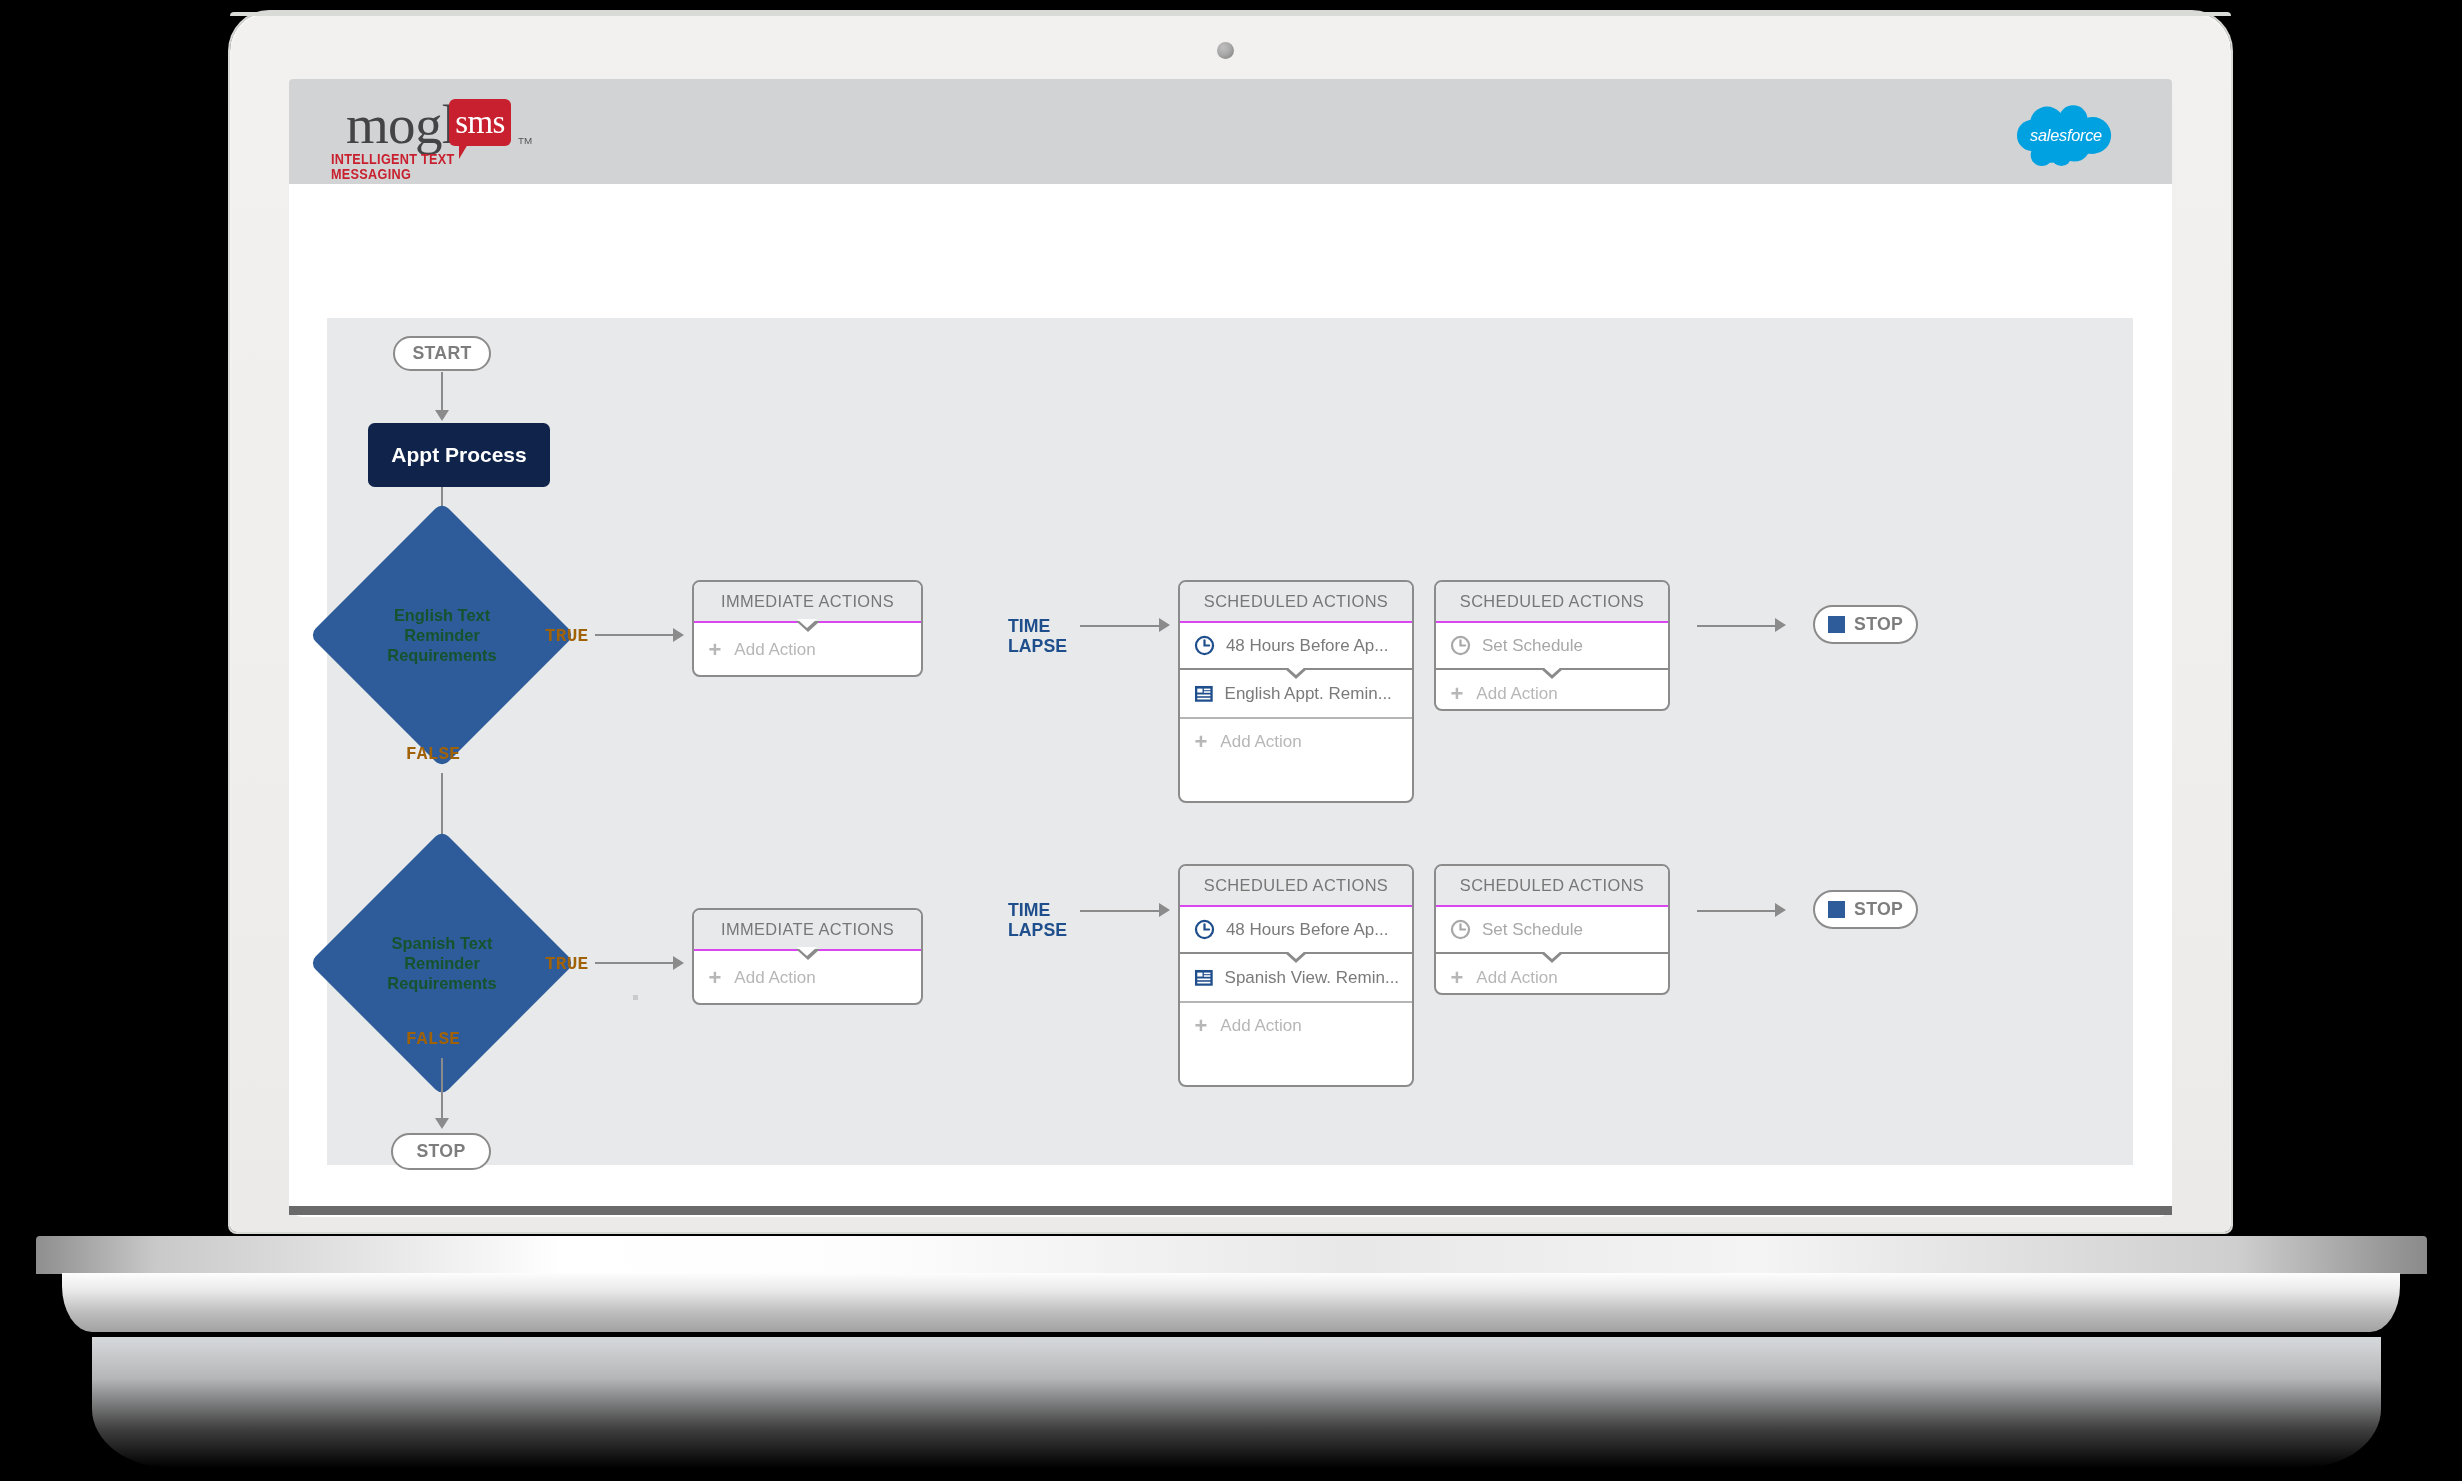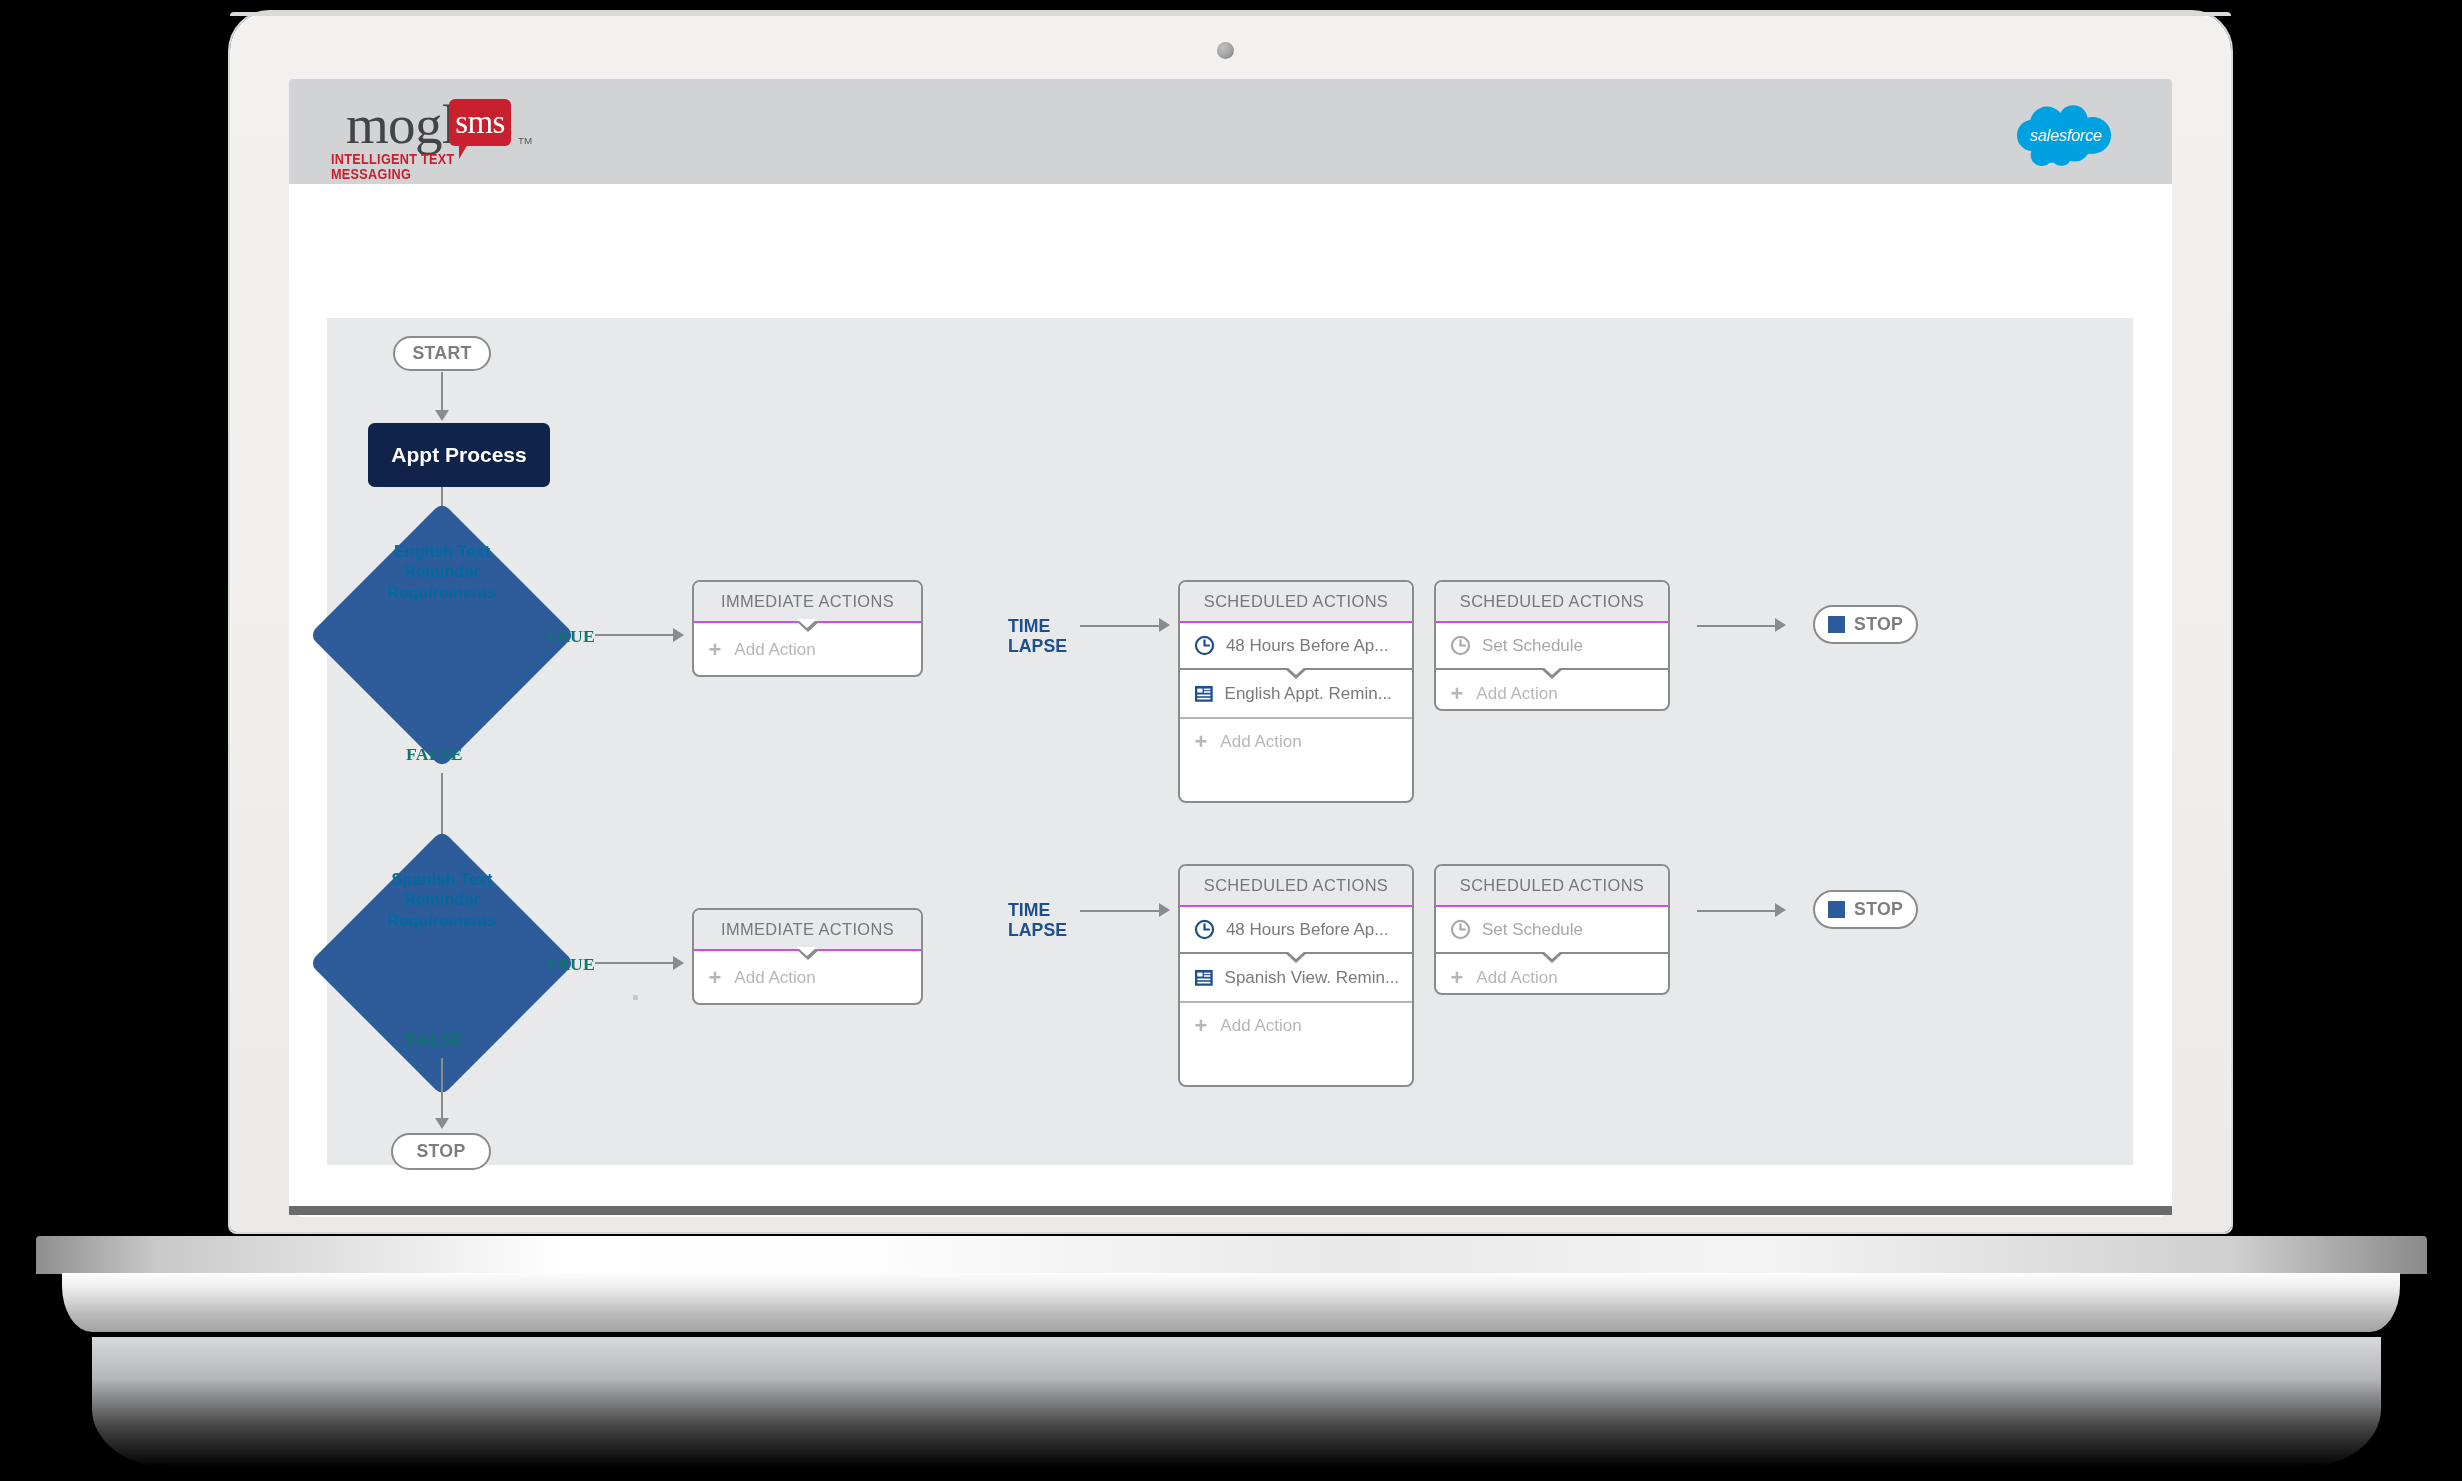--- a/index.html
+++ b/index.html
@@ -186,28 +186,28 @@
   }
 
   .diamond-wrap { position: absolute; width: 188px; height: 188px; }
   .diamond-shape {
     position: absolute; left: 0; top: 0; width: 188px; height: 188px;
     background: #2e5c9a;
     transform: rotate(45deg); border-radius: 9.2px;
   }
   .diamond-text {
     position: absolute; left: 0; top: 0; width: 188px; height: 188px;
-    display: flex; flex-direction: column; align-items: center; 
-    color: #0369a1; font-weight: bold; font-size: 16.4px; line-height: 20.3px;
+    display: flex; flex-direction: column; align-items: center; justify-content: center;
+    color: #14532d; font-weight: bold; font-size: 16.4px; line-height: 20.3px;
     text-align: center;
     font-family: "Liberation Sans", sans-serif;
   }
   .branch-label {
-    position: absolute; color: #0f766e; font-weight: bold; font-size: 17.7px;
-    letter-spacing: 0.2px; font-family: Liberation Serif, serif;
+    position: absolute; color: #a16207; font-weight: bold; font-size: 17.7px;
+    letter-spacing: 0.2px; font-family: Liberation Mono, monospace;
   }
   .timelapse-label {
     position: absolute; color: #1f4e8c; font-weight: bold; font-size: 17.7px;
     line-height: 20.3px; font-family: "Liberation Sans", sans-serif;
   }
 
   
   .card {
     position: absolute; border: 2px solid #8b8b8b; border-radius: 7.9px;
     background: #ffffff; overflow: hidden;

